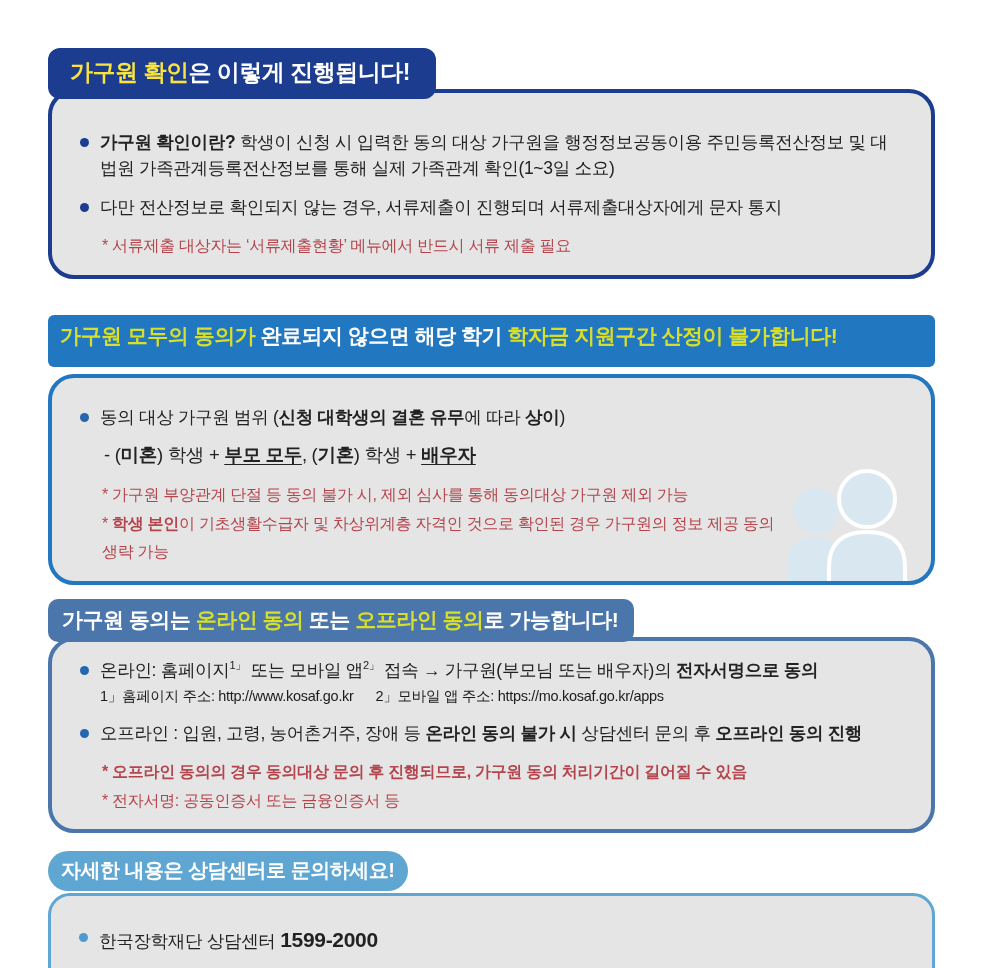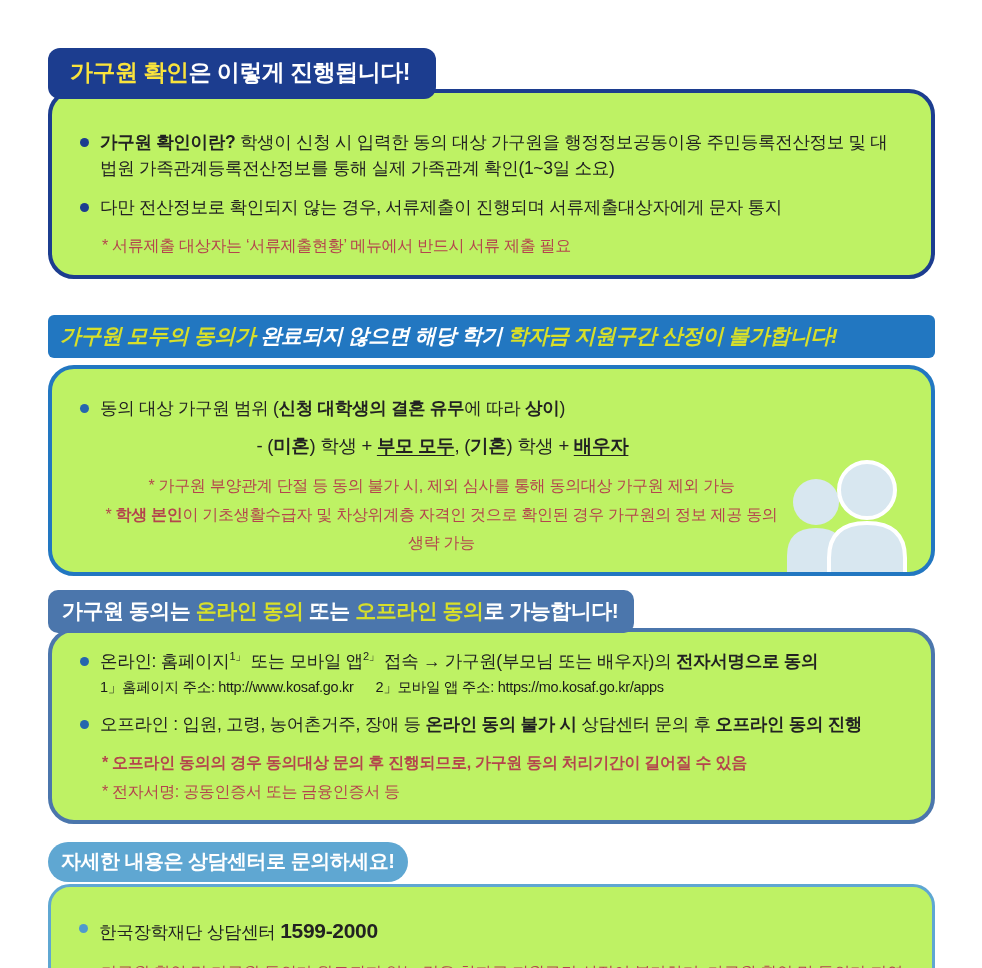--- a/index.html
+++ b/index.html
@@ -20,39 +20,39 @@
   .tab{
     display:inline-block;position:relative;z-index:2;
     background:var(--navy);color:#fff;font-weight:bold;font-size:23px;
     padding:9px 26px 11px 22px;border-radius:12px;margin-left:0;
     letter-spacing:-0.5px;margin-bottom:-10px;
   }
   .tab .hl{color:var(--yellow);}
 
   
   .box{
-    background:#bef264;border-radius:26px;position:relative;
+    background:#e5e5e5;border-radius:26px;position:relative;
   }
   .box1{border:4px solid var(--navy);min-height:166px;padding:36px 28px 14px 26px;}
-  .box2{border:4px solid var(--blue);min-height:190px;padding:26px 150px 14px 26px;overflow:hidden;text-align:center;}
+  .box2{border:4px solid var(--blue);min-height:190px;padding:26px 150px 14px 26px;overflow:hidden;}
   .box3{border:4px solid var(--steel);min-height:164px;padding:16px 24px 12px 26px;}
   .box4{border:3px solid var(--light-blue);border-radius:22px;min-height:150px;padding:28px 28px 14px 26px;}
 
   .sec1{margin-bottom:36px;}
   .sec2{margin-bottom:14px;}
   .sec3{margin-bottom:18px;}
 
   
   .banner{
     font-weight:bold;letter-spacing:-0.5px;color:#fff;position:relative;z-index:2;
   }
   .banner .yl{color:var(--yellow-green);}
   .banner2{
-    background:var(--blue);font-size:21px;padding:7px 10px 8px 12px;
-    border-radius:6px;margin-bottom:7px;font-style:italic;
+    background:var(--blue);font-size:21px;padding:7px 10px 17px 12px;
+    border-radius:6px;margin-bottom:7px;
   }
   .banner3{
     display:inline-block;background:var(--steel);font-size:21px;
     padding:7px 16px 8px 14px;border-radius:10px;margin-bottom:-5px;
   }
   .banner4{
     display:inline-block;background:var(--light-blue);font-size:20px;
     padding:6px 14px 7px 13px;border-radius:20px;margin-bottom:2px;
   }
 

